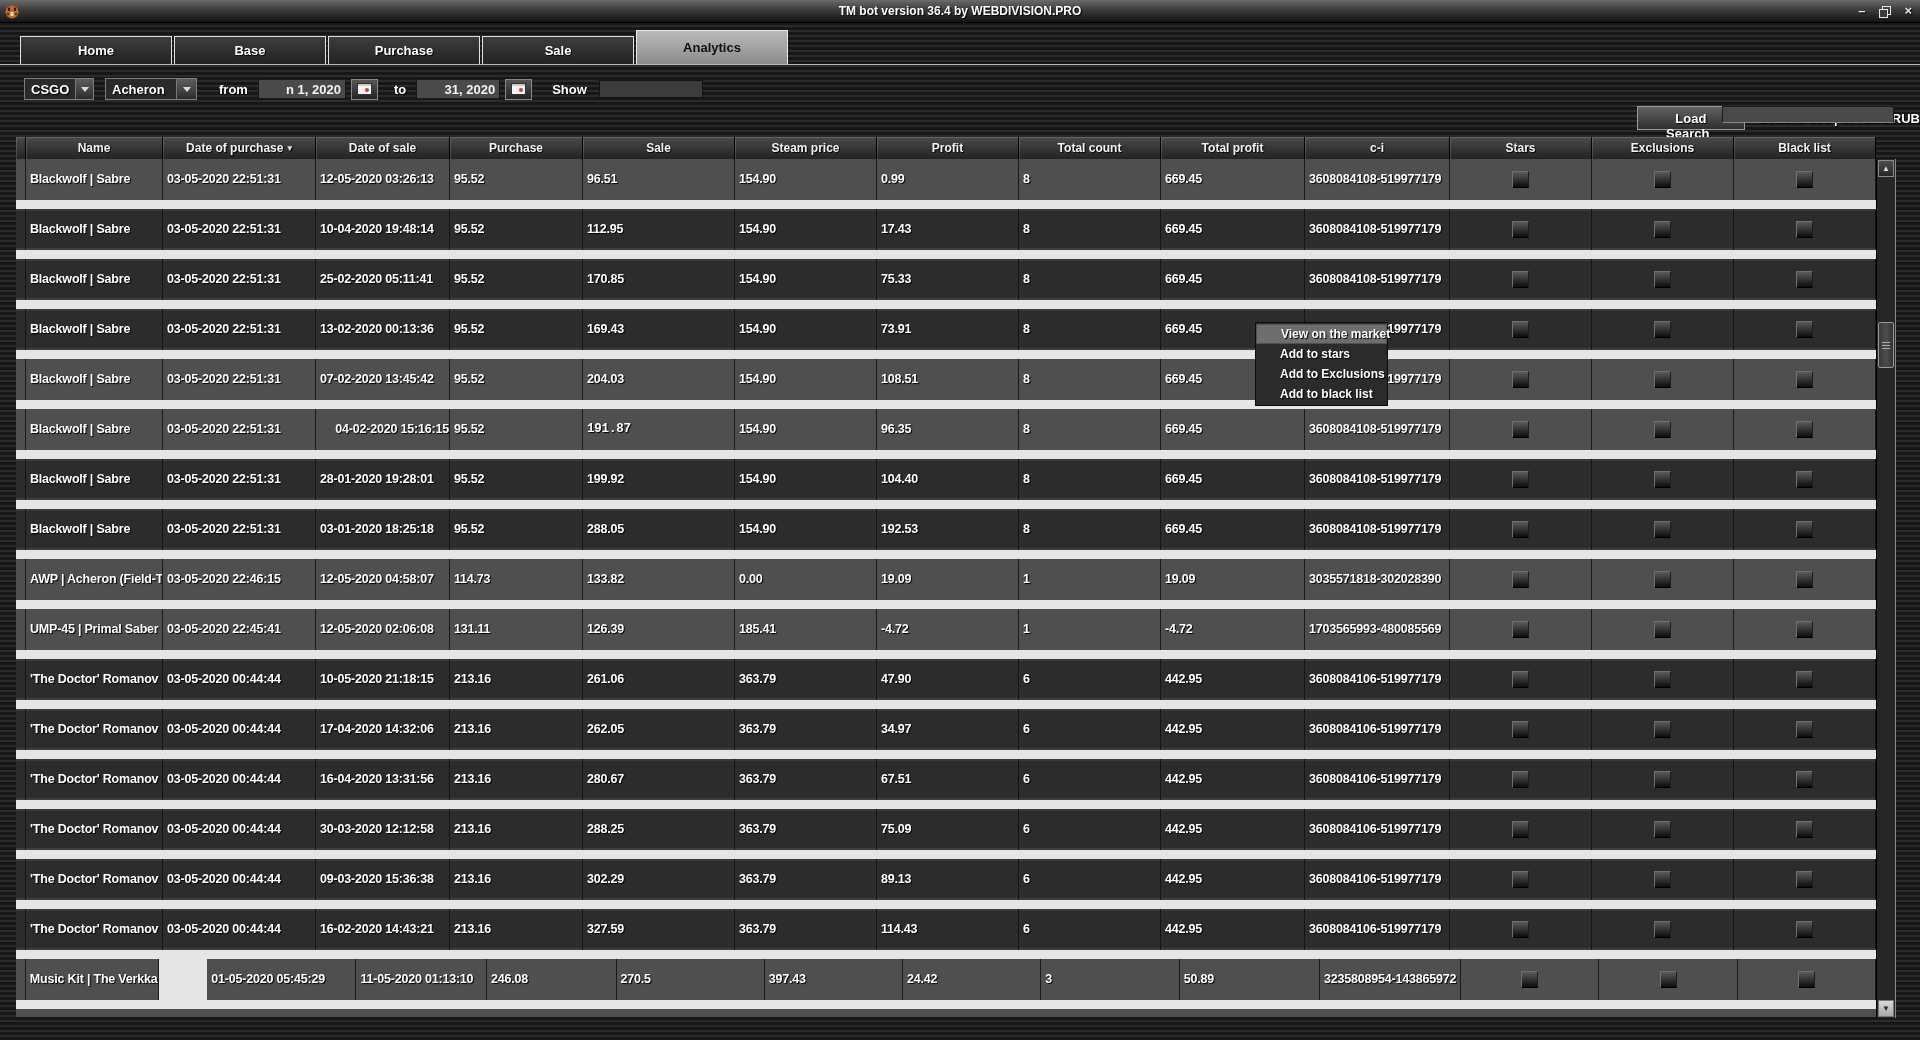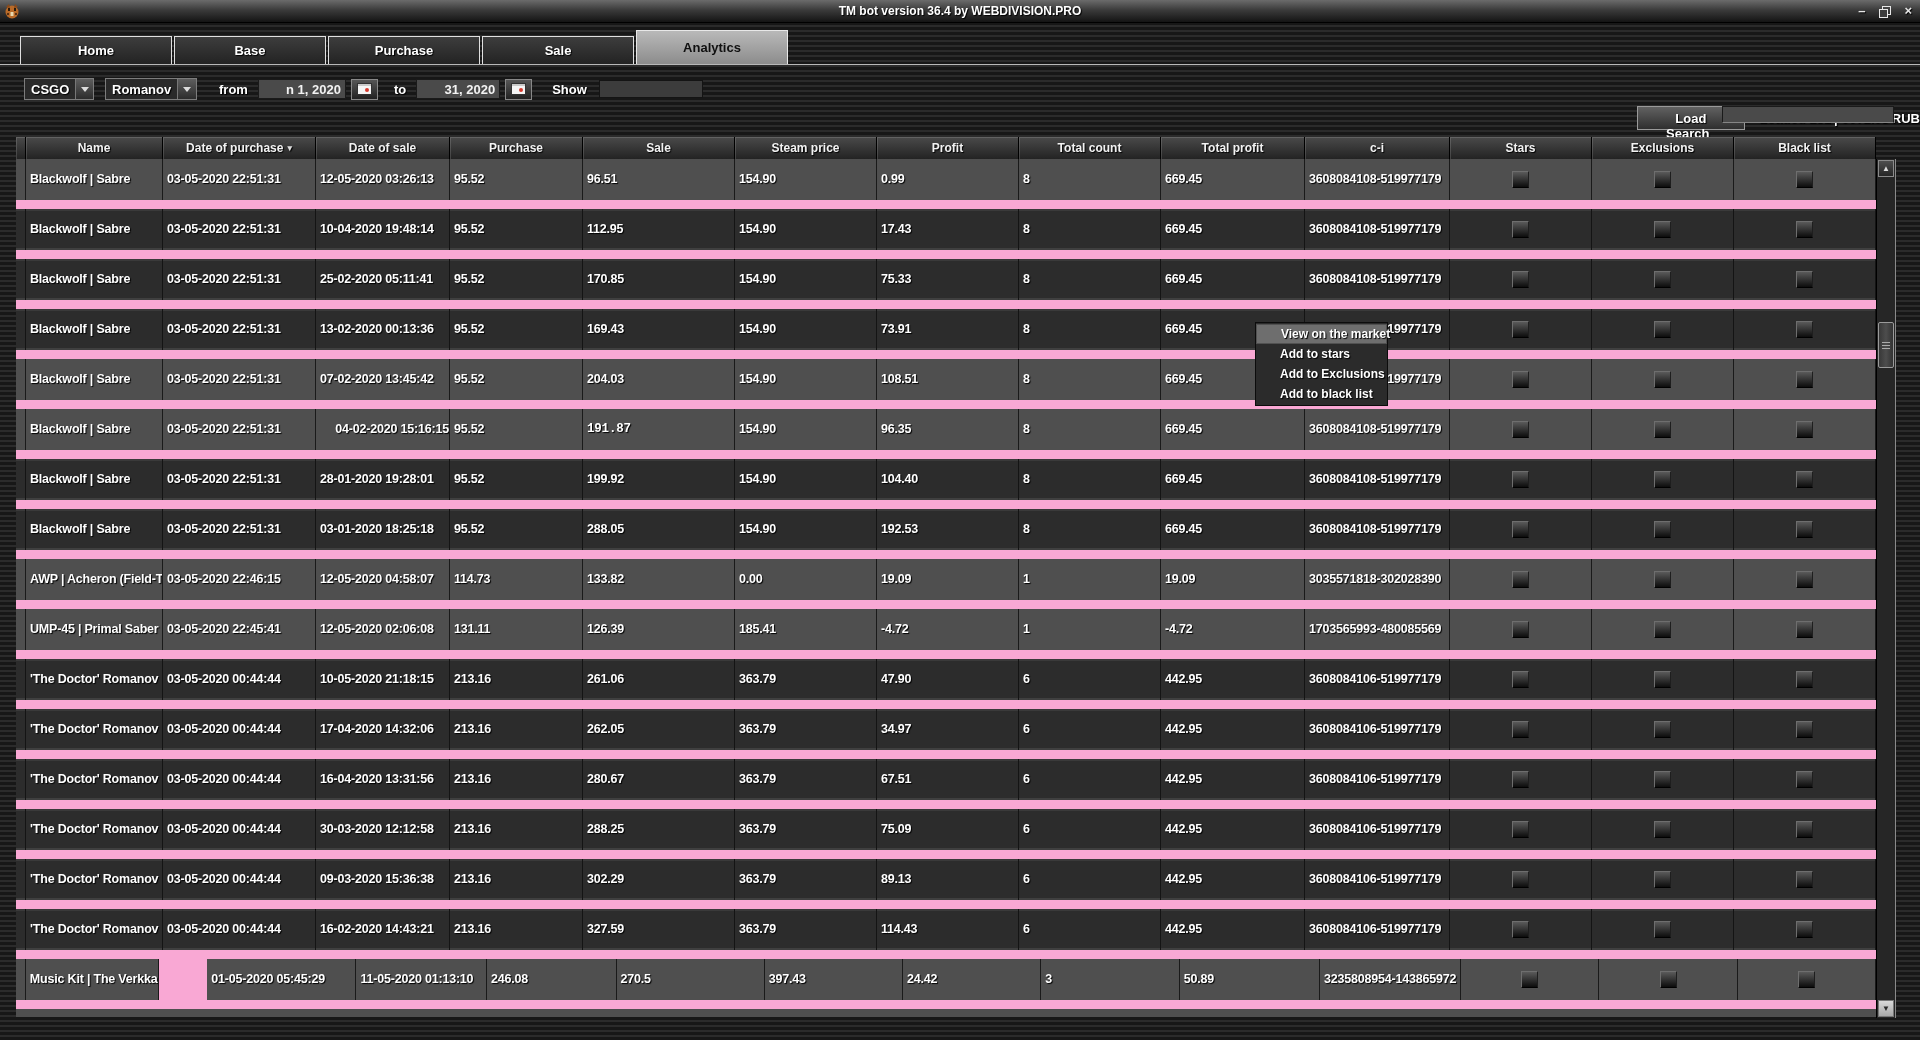--- a/index.html
+++ b/index.html
@@ -70,21 +70,21 @@
   .grid{position:absolute;left:16px;top:137px;width:1860px;}
   .grid-header{display:flex;height:22px;}
   .hcell{
     box-sizing:border-box;height:22px;
     background:linear-gradient(#4a4a4a,#232323);
     border-right:1px solid #000;box-shadow:inset 1px 1px 0 rgba(255,255,255,.14);
     color:#f2f2f2;font-size:12px;font-weight:bold;text-shadow:1px 1px 1px #000;
     display:flex;align-items:center;justify-content:center;overflow:hidden;white-space:nowrap;
   }
   .sort-arrow{font-size:9px;margin-left:4px;color:#ddd;}
-  .rows-viewport{height:858px;overflow:hidden;background:#f9a8d4;}
+  .rows-viewport{height:858px;overflow:hidden;background:#e5e5e5;}
   .trow{display:flex;height:41px;margin-bottom:9px;}
   .cell{
     box-sizing:border-box;height:41px;border-right:1px solid #141414;
     color:#fff;font-size:12.5px;font-weight:bold;letter-spacing:-0.2px;
     line-height:41px;padding-left:4px;white-space:nowrap;overflow:hidden;
     text-shadow:1px 1px 1px #000;
   }
   .trow.light .cell{background:#4f4f4f;border-right-color:#1a1a1a;}
   .trow.dark .cell{background:#2c2c2c;box-shadow:inset 0 2px 0 rgba(255,255,255,.07),inset 0 -2px 0 rgba(255,255,255,.09);}
   .cell.chk{display:flex;align-items:center;justify-content:center;padding-left:0;}
@@ -145,21 +145,21 @@
   </div>
 
 <div class="toolbar1">
   <div class="combo" style="width:70px">
     <span class="val">CSGO</span>
     <span class="arrow-btn" style="margin-left:auto">
         <i class="chevron"></i>
       </span>
   </div>
   <div class="combo" style="width:92px;margin-left:11px">
-    <span class="val">Romanov</span>
+    <span class="val">Acheron</span>
     <span class="arrow-btn" style="margin-left:auto">
         <i class="chevron"></i>
       </span>
   </div>
   <span class="tlabel" style="margin-left:22px">from</span>
   <input class="date-input" style="margin-left: 10px;" value="n 1, 2020">
   <span class="cal-btn" style="margin-left:5px">
       <span class="cal-glyph"></span>
     </span>
   <span class="tlabel" style="margin-left:16px">to</span>

